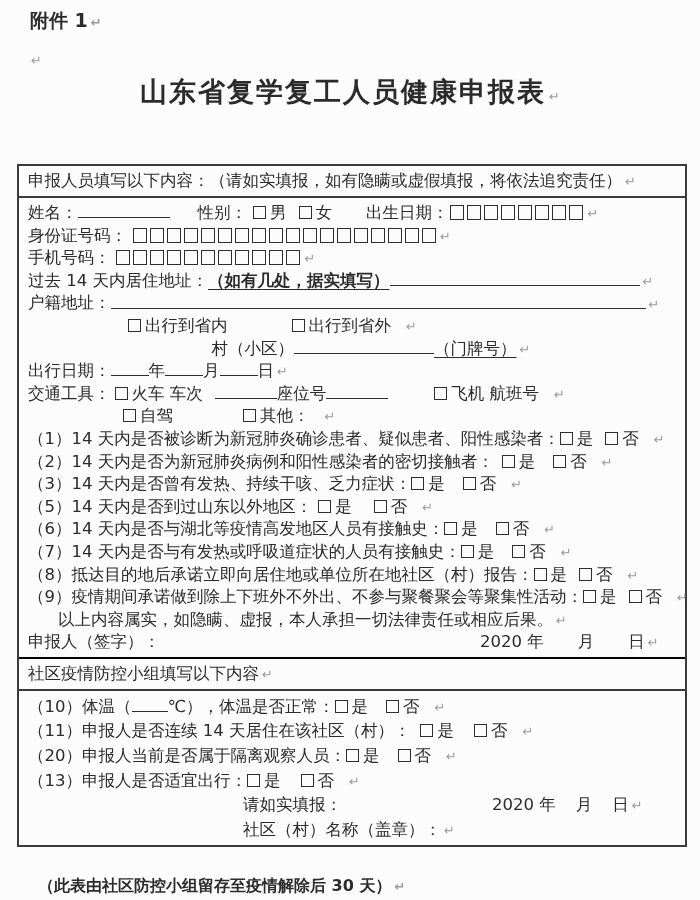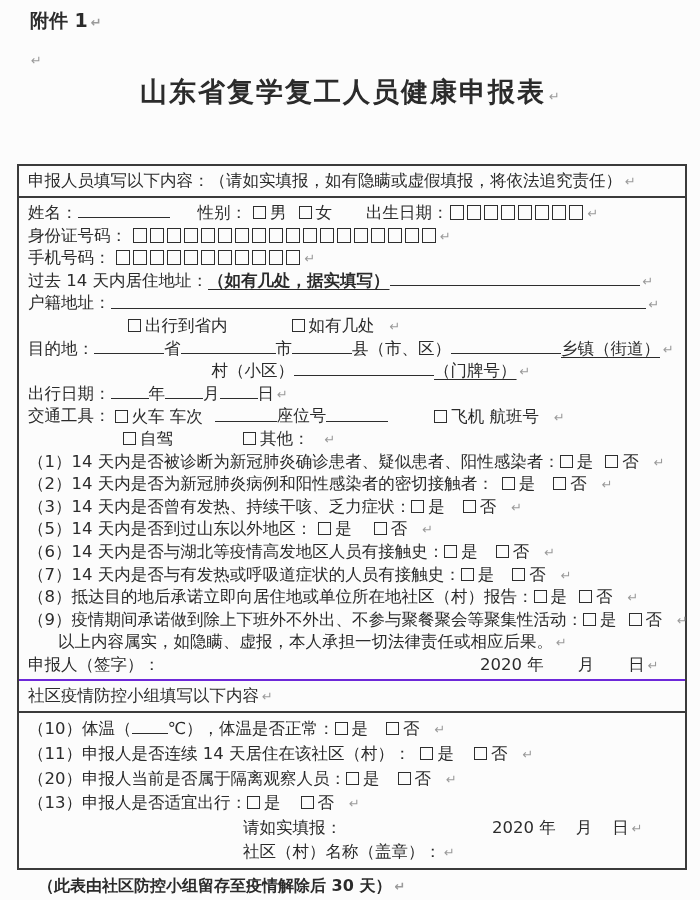--- a/index.html
+++ b/index.html
@@ -11,21 +11,21 @@
   .page{position:absolute;inset:0;}
   .attachment{position:absolute;top:8px;left:30px;font-size:19px;font-weight:bold;white-space:nowrap;}
   .lone-pm{position:absolute;top:50px;left:28px;}
   .title-wrap{position:absolute;top:74px;left:0;width:700px;text-align:center;white-space:nowrap;}
   .title{font-size:27px;font-weight:bold;letter-spacing:2px;}
   .formtable{
     position:absolute;top:164px;left:17px;width:670px;
     border:2px solid #3b3b3b;box-sizing:border-box;font-size:16.5px;background:transparent;
   }
   .sec-header{padding:4px 9px;border-bottom:2px solid #3b3b3b;white-space:nowrap;}
-  .sec-header.second{border-top:2px solid #6d28d9;}
+  .sec-header.second{border-top:2px solid #000000;}
   .sec-body{padding:4px 9px 3px 9px;}
   .line{height:22.6px;line-height:22.6px;white-space:nowrap;}
   .sec-body.sec2 .line{height:24.6px;line-height:24.6px;}
   .t{display:inline;}
   .bu{font-weight:bold;text-decoration:underline;text-underline-offset:3px;}
   .ut{text-decoration:underline;text-underline-offset:3px;}
   .blank{display:inline-block;height:0.92em;border-bottom:1.4px solid #2e2e2e;vertical-align:baseline;}
   .gap{display:inline-block;height:1px;}
   .box{
     display:inline-block;width:14px;height:15px;border:1.5px solid #2e2e2e;
@@ -51,22 +51,21 @@
   <div class="title-wrap"><span class="title">山东省复学复工人员健康申报表</span><span class="pm">↵</span></div>
 
   <div class="formtable">
     <div class="sec-header"><span>申报人员填写以下内容：（请如实填报，如有隐瞒或虚假填报，将依法追究责任）</span><span class="pm">↵</span></div>
     <div class="sec-body sec1" id="sec1-body">
         <div class="line"><span class="t">姓名：</span><span class="blank" style="width: 92px;"></span><span class="gap" style="width: 28px;"></span><span class="t">性别：</span><span class="gap" style="width: 6px;"></span><span class="cbw"><span class="cbx"></span><span class="t">男</span></span><span class="cbw"><span class="cbx"></span><span class="t">女</span></span><span class="gap" style="width: 22px;"></span><span class="t">出生日期：</span><span class="box"></span><span class="box"></span><span class="box"></span><span class="box"></span><span class="box"></span><span class="box"></span><span class="box"></span><span class="box"></span><span class="pm">↵</span></div>
         <div class="line"><span class="t">身份证号码：</span><span class="gap" style="width: 4px;"></span><span class="box"></span><span class="box"></span><span class="box"></span><span class="box"></span><span class="box"></span><span class="box"></span><span class="box"></span><span class="box"></span><span class="box"></span><span class="box"></span><span class="box"></span><span class="box"></span><span class="box"></span><span class="box"></span><span class="box"></span><span class="box"></span><span class="box"></span><span class="box"></span><span class="pm">↵</span></div>
         <div class="line"><span class="t">手机号码：</span><span class="gap" style="width: 4px;"></span><span class="box"></span><span class="box"></span><span class="box"></span><span class="box"></span><span class="box"></span><span class="box"></span><span class="box"></span><span class="box"></span><span class="box"></span><span class="box"></span><span class="box"></span><span class="pm">↵</span></div>
         <div class="line"><span class="t">过去 14 天内居住地址：</span><span class="bu">（如有几处，据实填写）</span><span class="blank" style="width: 250px;"></span><span class="pm">↵</span></div>
         <div class="line"><span class="t">户籍地址：</span><span class="blank" style="width: 535px;"></span><span class="pm">↵</span></div>
-        <div class="line" style="padding-left: 100px;"><span class="cbw"><span class="cbx"></span><span class="t">出行到省内</span></span><span class="gap" style="width: 52px;"></span><span class="cbw"><span class="cbx"></span><span class="t">如有几处</span></span><span class="pm">↵</span></div>
-        <div class="line"><span class="t">目的地：</span><span class="blank" style="width: 70px;"></span><span class="t">省</span><span class="blank" style="width: 95px;"></span><span class="t">市</span><span class="blank" style="width: 60px;"></span><span class="t">县（市、区）</span><span class="blank" style="width: 110px;"></span><span class="ut">乡镇（街道）</span><span class="pm">↵</span></div>
+        <div class="line" style="padding-left: 100px;"><span class="cbw"><span class="cbx"></span><span class="t">出行到省内</span></span><span class="gap" style="width: 52px;"></span><span class="cbw"><span class="cbx"></span><span class="t">出行到省外</span></span><span class="pm">↵</span></div>
         <div class="line" style="padding-left: 38px; text-align: center;"><span class="t">村（小区）</span><span class="blank" style="width: 140px;"></span><span class="ut">（门牌号）</span><span class="pm">↵</span></div>
         <div class="line"><span class="t">出行日期：</span><span class="blank" style="width: 38px;"></span><span class="t">年</span><span class="blank" style="width: 38px;"></span><span class="t">月</span><span class="blank" style="width: 38px;"></span><span class="t">日</span><span class="pm">↵</span></div>
         <div class="line"><span class="t">交通工具：</span><span class="gap" style="width: 4px;"></span><span class="cbw"><span class="cbx"></span><span class="t">火车 车次</span></span><span class="blank" style="width: 62px;"></span><span class="t">座位号</span><span class="blank" style="width: 62px;"></span><span class="gap" style="width: 46px;"></span><span class="cbw"><span class="cbx"></span><span class="t">飞机 航班号</span></span><span class="pm">↵</span></div>
         <div class="line" style="padding-left: 95px;"><span class="cbw"><span class="cbx"></span><span class="t">自驾</span></span><span class="gap" style="width: 58px;"></span><span class="cbw"><span class="cbx"></span><span class="t">其他：</span></span><span class="pm">↵</span></div>
         <div class="line"><span class="t">（1）14 天内是否被诊断为新冠肺炎确诊患者、疑似患者、阳性感染者：</span><span class="cbw"><span class="cbx"></span><span class="t">是</span></span><span class="cbw"><span class="cbx"></span><span class="t">否</span></span><span class="pm">↵</span></div>
         <div class="line"><span class="t">（2）14 天内是否为新冠肺炎病例和阳性感染者的密切接触者：</span><span class="gap" style="width: 8px;"></span><span class="cbw"><span class="cbx"></span><span class="t">是</span></span><span class="gap" style="width: 6px;"></span><span class="cbw"><span class="cbx"></span><span class="t">否</span></span><span class="pm">↵</span></div>
         <div class="line"><span class="t">（3）14 天内是否曾有发热、持续干咳、乏力症状：</span><span class="cbw"><span class="cbx"></span><span class="t">是</span></span><span class="gap" style="width: 6px;"></span><span class="cbw"><span class="cbx"></span><span class="t">否</span></span><span class="pm">↵</span></div>
         <div class="line"><span class="t">（5）14 天内是否到过山东以外地区：</span><span class="gap" style="width: 6px;"></span><span class="cbw"><span class="cbx"></span><span class="t">是</span></span><span class="gap" style="width: 10px;"></span><span class="cbw"><span class="cbx"></span><span class="t">否</span></span><span class="pm">↵</span></div>
         <div class="line"><span class="t">（6）14 天内是否与湖北等疫情高发地区人员有接触史：</span><span class="cbw"><span class="cbx"></span><span class="t">是</span></span><span class="gap" style="width: 6px;"></span><span class="cbw"><span class="cbx"></span><span class="t">否</span></span><span class="pm">↵</span></div>
         <div class="line"><span class="t">（7）14 天内是否与有发热或呼吸道症状的人员有接触史：</span><span class="cbw"><span class="cbx"></span><span class="t">是</span></span><span class="gap" style="width: 6px;"></span><span class="cbw"><span class="cbx"></span><span class="t">否</span></span><span class="pm">↵</span></div>

